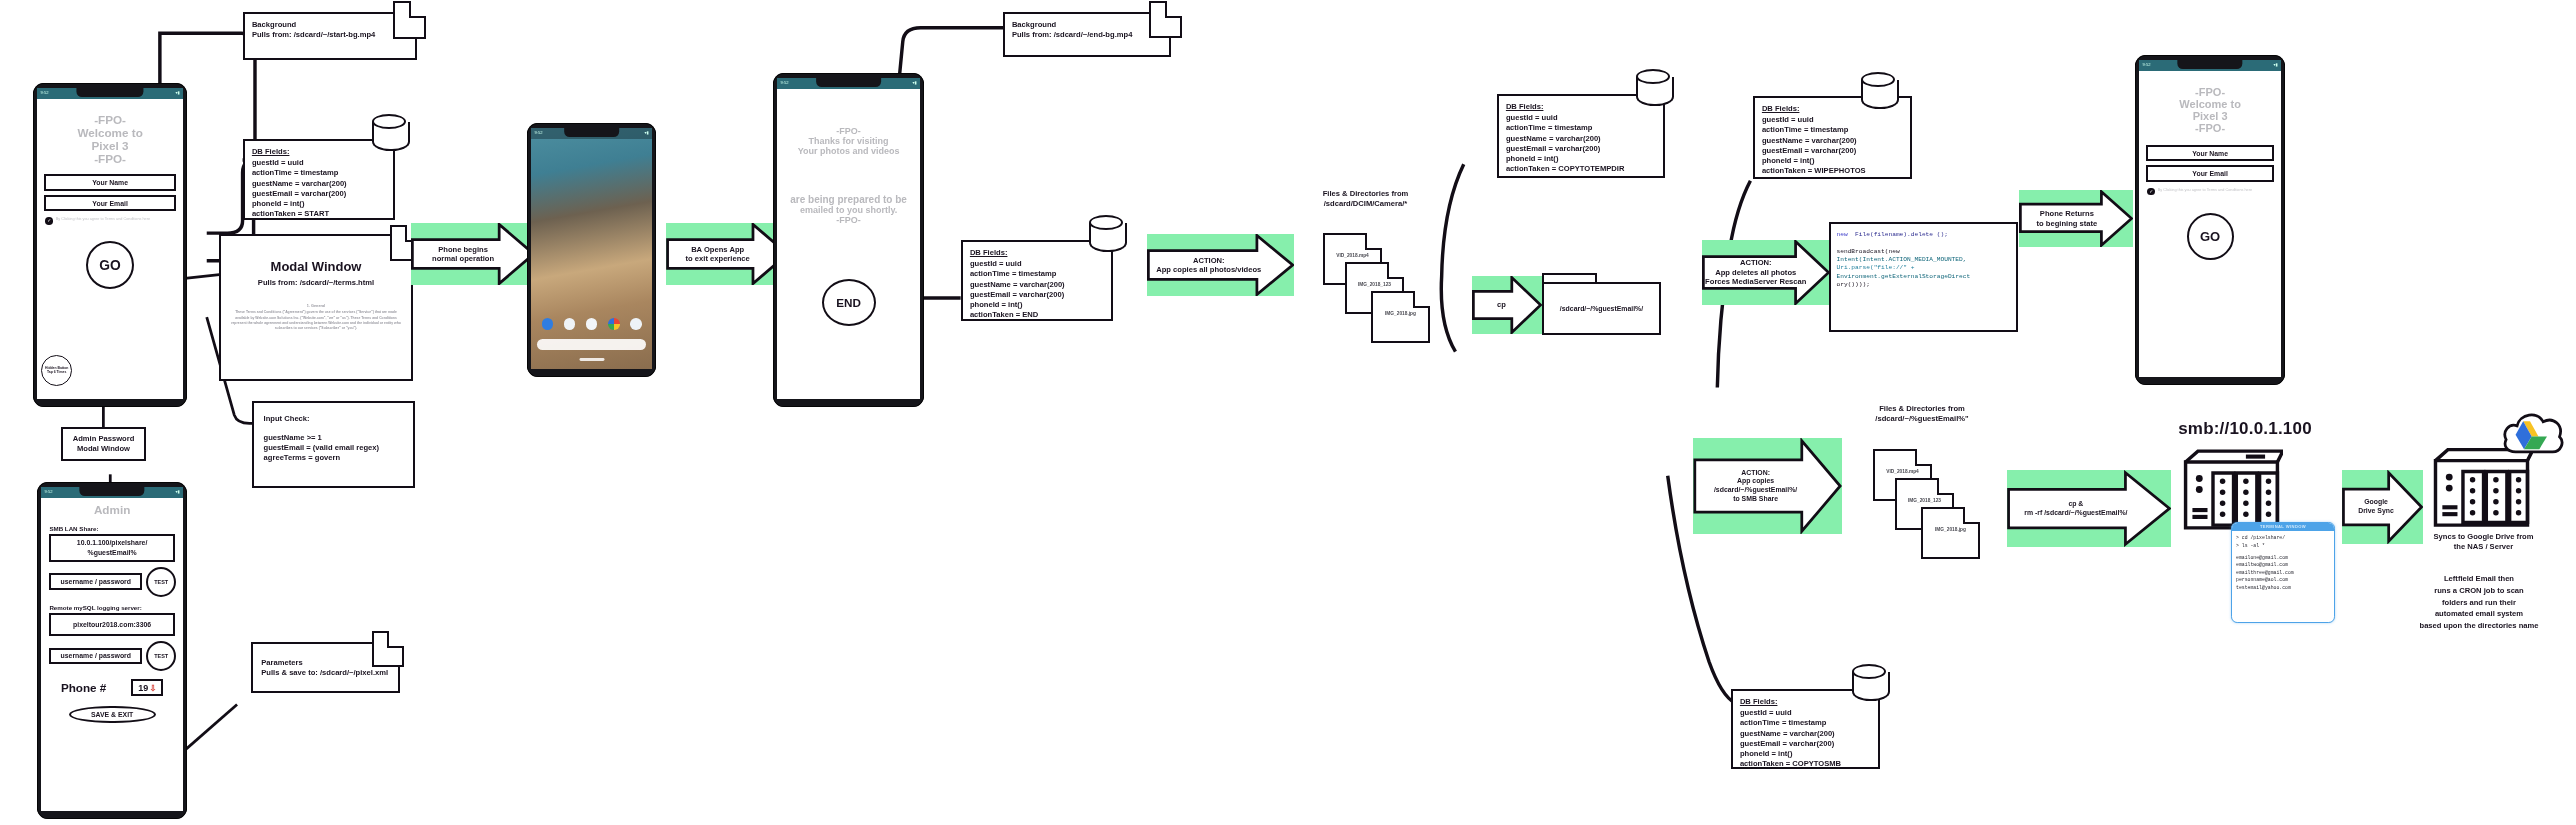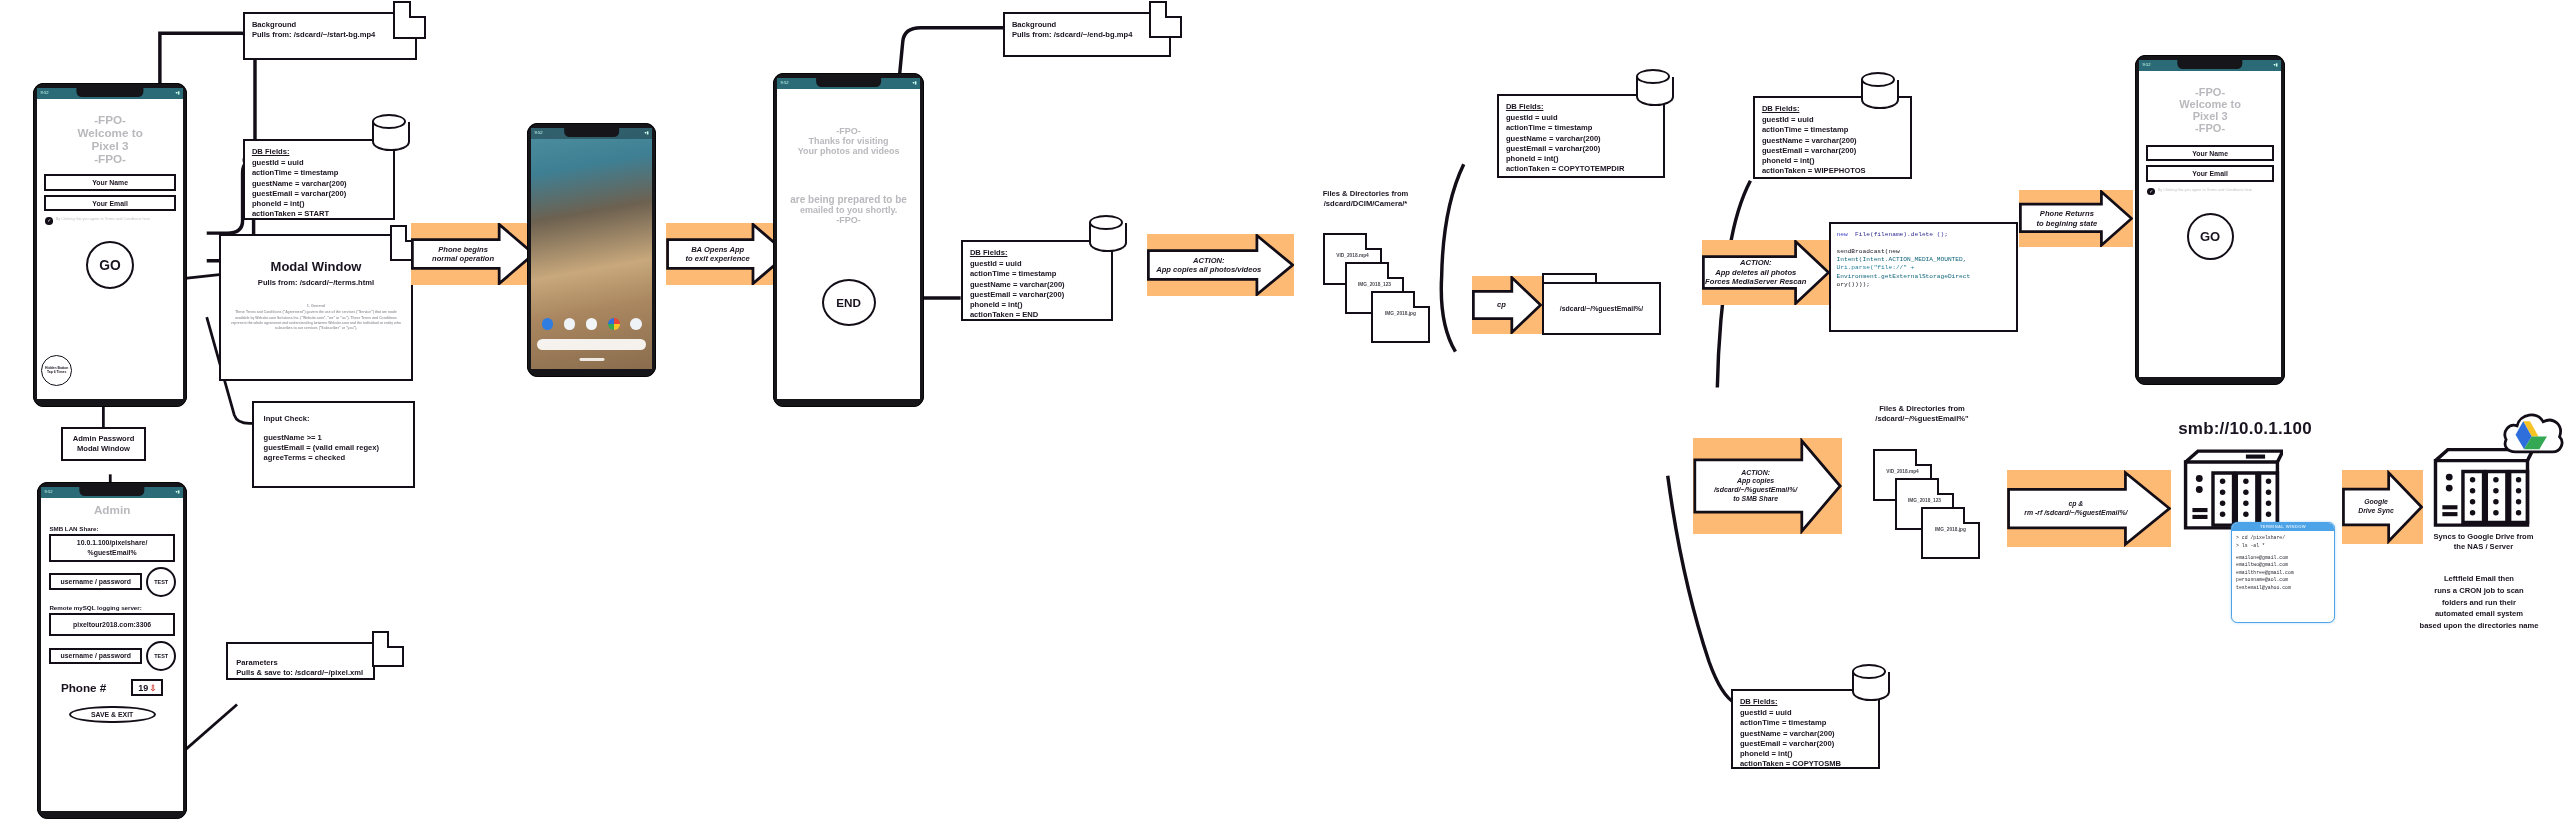--- a/index.html
+++ b/index.html
@@ -19,21 +19,21 @@
   
   .cyl{position:absolute;width:39px;height:43px;}
   .cyl .body{position:absolute;left:0;top:7.6px;width:34px;height:27.6px;
        border:2.1px solid #120d16;border-top:none;border-radius:0 0 18px 18px/0 0 9.6px 9.6px;background:#fff;}
   .cyl .top{position:absolute;left:0;top:0;width:34px;height:15px;
        border:2.1px solid #120d16;border-radius:50%;background:#fff;box-sizing:border-box;}
 
   
   .barrow{position:absolute;display:flex;align-items:center;justify-content:center;
        text-align:center;font-size:7.6px;font-weight:bold;line-height:1.25;
-       background:#fdba74;border:0;font-style:italic;}
+       background:#86efac;border:0;}
   .barrow svg{position:absolute;left:0;top:0;}
   .barrow span{position:relative;z-index:2;padding-right:16%;}
 
   
   .phone{position:absolute;background:#15151a;border-radius:11px;padding:4.8px 4.1px 8.3px 4.1px;
          box-shadow:0 0 0 0.7px #000 inset;}
   .phone .screen{background:#fff;width:100%;height:100%;overflow:hidden;position:relative;}
   .status{height:11px;background:#2b6b77;position:relative;}
   .status .notch{position:absolute;left:50%;top:0;transform:translateX(-50%);
        width:46%;height:9px;background:#15151a;border-radius:0 0 5.5px 5.5px;}
@@ -184,21 +184,21 @@
     <div style="text-align:center;font-size:3.4px;color:#9a9aa2;line-height:1.6;padding:1.4px 9.6px;">These Terms and Conditions ("Agreement") govern the use of the services ("Service") that are made available by Website.com Solutions Inc. ("Website.com", "we" or "us"). These Terms and Conditions represent the whole agreement and understanding between Website.com and the individual or entity who subscribes to our services ("Subscriber" or "you").</div>
   </div>
   <div class="fileicon" style="left:390px;top:225px;width:27.6px;height:32px;">
     <div class="fold"></div>
   </div>
 
   <div class="note abs" style="left:252px;top:401px;width:163px;height:87px;padding:11px 9.6px;">
     <span class="dbline" style="margin-bottom:8.3px;">Input Check:</span>
     <span class="dbline">guestName &gt;= 1</span>
     <span class="dbline">guestEmail = (valid email regex)</span>
-    <span class="dbline">agreeTerms = checked</span>
+    <span class="dbline">agreeTerms = govern</span>
   </div>
 
   <div class="note abs" style="left:61px;top:427px;width:85px;height:34px;display:flex;flex-direction:column;
        align-items:center;justify-content:center;text-align:center;">
     <span>Admin Password</span>
     <span>Modal Window</span>
   </div>
 
   <div class="phone" style="left:37px;top:482px;width:142px;height:324px;">
     <div class="screen">
@@ -228,21 +228,21 @@
         <div style="border:2.1px solid #120d16;padding:1.4px 4.8px;font-size:9px;font-weight:bold;display:flex;gap:1.4px;align-items:center;">
           <span>19</span>
           <span style="color:#d8443c;font-size:8.3px;">⇩</span>
         </div>
       </div>
       <div style="border:2.1px solid #120d16;border-radius:50%/50%;width:83px;margin:9.6px auto 0 auto;
                   text-align:center;font-size:6.9px;font-weight:bold;padding:3.4px 0;">SAVE &amp; EXIT</div>
     </div>
   </div>
 
-  <div class="note abs" style="left:226px;top:642px;width:149px;height:38px;padding:13.8px 8.3px;">
+  <div class="note abs" style="left:251px;top:642px;width:149px;height:51px;padding:13.8px 8.3px;">
     <span class="dbline">Parameters</span>
     <span class="dbline">Pulls &amp; save to: /sdcard/~/pixel.xml</span>
   </div>
   <div class="fileicon" style="left:372px;top:631px;width:27.6px;height:32px;">
     <div class="fold"></div>
   </div>
 
   <div class="barrow" style="left:411px;top:223px;width:124px;height:62px;">
     <svg width="124" height="62" viewBox="0 0 180 90">
         <path d="M2,24 L128,24 L128,2 L178,45 L128,88 L128,66 L2,66 Z" fill="#fff" stroke="#120d16" stroke-width="4"></path>

